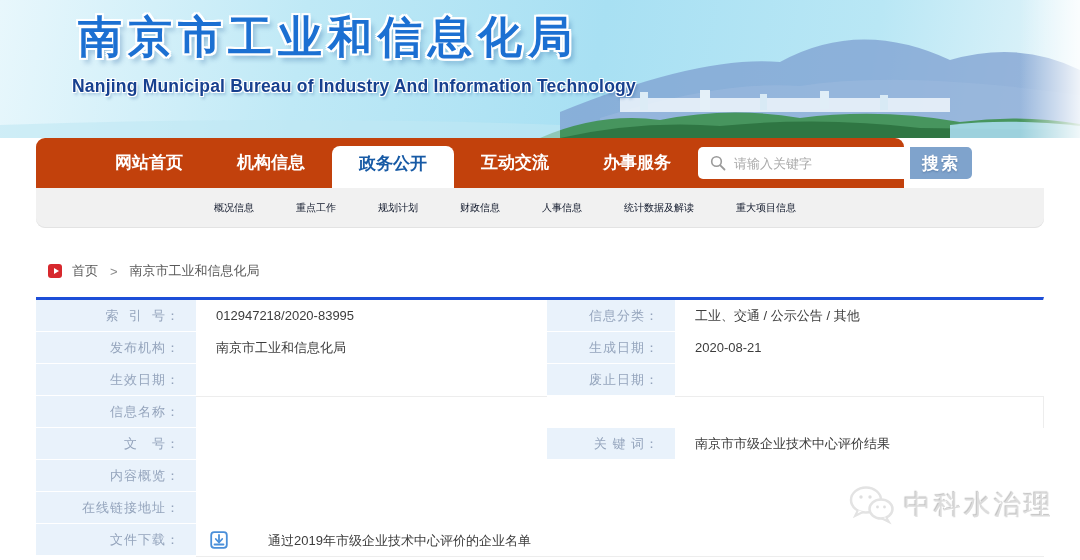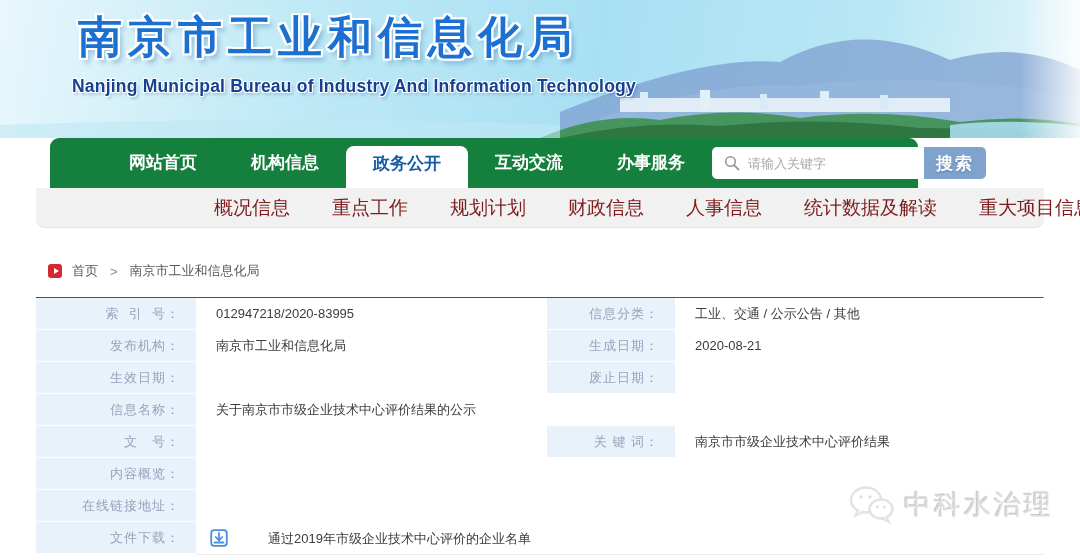--- a/index.html
+++ b/index.html
@@ -15,57 +15,57 @@
     background:linear-gradient(90deg,rgba(255,255,255,0),rgba(255,255,255,.85)); }
   .site-title { position:absolute; left:78px; top:8px; font-size:44px; font-weight:bold;
     letter-spacing:6px; color:#1c70d2;
     text-shadow:-2px -2px 0 #fff,2px -2px 0 #fff,-2px 2px 0 #fff,2px 2px 0 #fff,
       0 -2px 0 #fff,0 2px 0 #fff,-2px 0 0 #fff,2px 0 0 #fff,4px 5px 5px rgba(20,80,150,.35); }
   .site-subtitle { position:absolute; left:72px; top:76px; font-size:17.5px; font-weight:bold;
     color:#17408f; letter-spacing:.2px;
     text-shadow:-1px -1px 0 #fff,1px -1px 0 #fff,-1px 1px 0 #fff,1px 1px 0 #fff,2px 3px 3px rgba(20,80,150,.3); }
 
   
-  .navbar { position:absolute; left:50px; top:138px; width:868px; height:50px;
-    background:#15803d; border-radius:9px 9px 0 0; display:flex; align-items:stretch; }
+  .navbar { position:absolute; left:36px; top:138px; width:868px; height:50px;
+    background:#c2410c; border-radius:9px 9px 0 0; display:flex; align-items:stretch; }
   .nav-items { display:flex; list-style:none; padding-left:52px; }
   .nav-item { width:122px; text-align:center; color:#fff; font-size:17px; font-weight:bold;
     line-height:50px; cursor:pointer; }
   .nav-item.active { background:#fff; border-radius:8px 8px 0 0; margin-top:8px; height:42px;
     line-height:36px; color:#175aa5; }
   .search-wrap { margin-left:auto; margin-right:10px; margin-top:9px; height:32px; display:flex; }
   .search-box { width:212px; height:32px; background:#fff; border:none; outline:none;
     border-radius:5px 0 0 5px; padding:0 10px 0 36px; font-size:13px; color:#333; }
   .search-box::placeholder { color:#aaa; }
   .search-icon { position:absolute; width:16px; height:16px; margin:8px 0 0 12px; pointer-events:none; }
   .search-btn { width:62px; height:32px; background:#7fa3cc; color:#fff; border:none;
     font-size:17px; letter-spacing:2px; border-radius:0 5px 5px 0; cursor:pointer;
     font-family:inherit; font-weight:bold; text-shadow:0 1px 2px rgba(0,40,90,.3); }
   .search-rel { position:relative; display:flex; }
 
   
   .subnav { position:absolute; left:36px; top:188px; width:1008px; height:40px;
     background:#f1f1f1; border-radius:0 0 9px 9px; display:flex; align-items:center;
     padding-left:178px; box-shadow:inset 0 -1px 0 #e3e3e3; }
-  .subnav-item { font-size:19px; color:#7f1d1d; margin-right:42px; line-height:40px;
+  .subnav-item { font-size:10px; color:#0f172a; margin-right:42px; line-height:40px;
     cursor:pointer; white-space:nowrap; }
 
   
   .breadcrumb { position:absolute; left:48px; top:262px; display:flex; align-items:center;
     font-size:13px; color:#595959; }
   .crumb-icon { width:14px; height:14px; background:#d7282d; border-radius:3px;
     display:inline-flex; align-items:center; justify-content:center; margin-right:10px; }
   .crumb-icon:after { content:""; width:0; height:0; border-left:5px solid #fff;
     border-top:3.5px solid transparent; border-bottom:3.5px solid transparent; margin-left:2px; }
   .crumb-link { cursor:pointer; }
   .crumb-sep { margin:0 12px; color:#8a8a8a; }
 
   
   .info-table { position:absolute; left:36px; top:297px; width:1008px;
-    border-top:1px solid #1d4ed8; border-right:1px solid #ededed; font-size:13px; }
+    border-top:3px solid #1d4ed8; border-right:1px solid #ededed; font-size:13px; }
   .trow { display:grid; height:32px; }
   .trow.cols4 { grid-template-columns:160px 351px 128px 369px; }
   .trow.cols2 { grid-template-columns:160px 848px; }
   .lbl { background:#e9f2fb; color:#94a4bc; text-align:right; padding-right:16px;
     line-height:31px; border-bottom:2px solid #fff; letter-spacing:1px; white-space:pre; }
   .val { background:#fff; color:#3c3c3c; padding-left:20px; line-height:31px;
     border-bottom:1px solid #ededed; white-space:nowrap; overflow:hidden; }
   .dl-val { display:flex; align-items:center; }
   .dl-icon { width:18px; height:18px; margin-left:-6px; cursor:pointer; }
   .dl-text { margin-left:40px; cursor:pointer; }
@@ -154,21 +154,20 @@
       <div class="val">2020-08-21</div>
     </div>
     <div class="trow cols4">
       <div class="lbl">生效日期：</div>
       <div class="val"></div>
       <div class="lbl">废止日期：</div>
       <div class="val"></div>
     </div>
     <div class="trow cols2">
       <div class="lbl">信息名称：</div>
-      <div class="val">关于南京市市级企业技术中心评价结果的公示</div>
     </div>
     <div class="trow cols4">
       <div class="lbl">文　号：</div>
       <div class="val"></div>
       <div class="lbl">关 键 词：</div>
       <div class="val">南京市市级企业技术中心评价结果</div>
     </div>
     <div class="trow cols2">
       <div class="lbl">内容概览：</div>
       <div class="val"></div>

